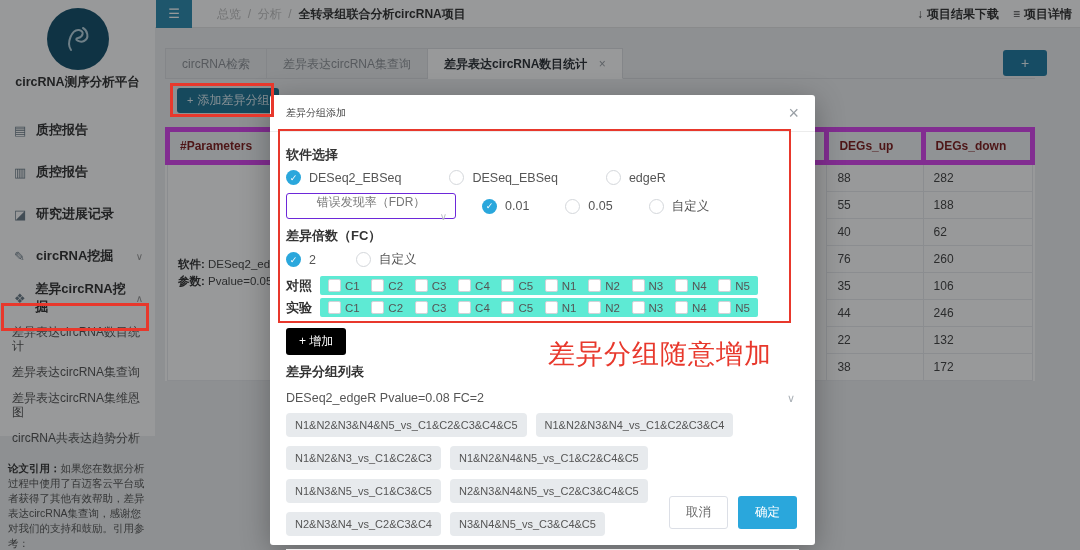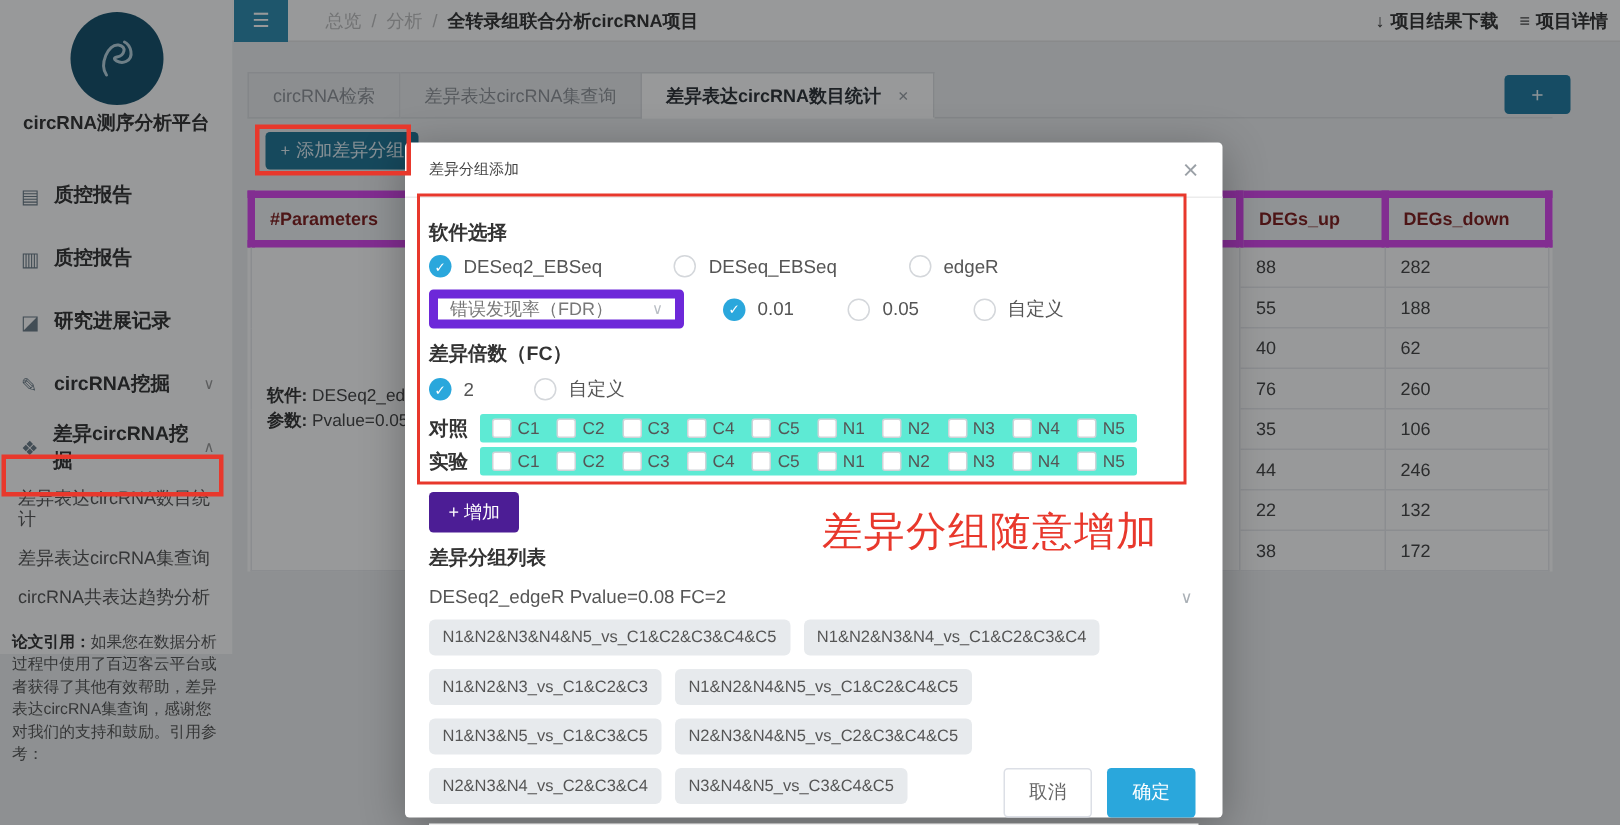--- a/index.html
+++ b/index.html
@@ -55,36 +55,36 @@
   .modal-header { height:37px; border-bottom:1px solid #ececec; padding:0 16px; display:flex; align-items:center; }
   .modal-title { font-size:10px; color:#444; }
   .modal-close { margin-left:auto; color:#9aa0a6; font-size:18px; cursor:pointer; line-height:1; }
   .modal-body { padding:8px 16px 0 16px; position:relative; }
   .sec-label { font-size:13px; font-weight:bold; color:#333; margin:6px 0 6px 0; }
   .opt-row { display:flex; align-items:center; margin:4px 0 8px 0; }
   .radio { width:15px; height:15px; border-radius:50%; display:inline-flex; align-items:center; justify-content:center; flex:none; cursor:pointer; }
   .radio.on { background:#2aa7dc; color:#fff; font-size:9px; }
   .radio.off { border:1px solid #d4d7db; background:#fff; }
   .opt-lab { font-size:12.5px; color:#555; margin:0 0 0 8px;text-align:right; }
-  .sel-box { width:170px; height:26px; border:6px solid #6d28d9; border-radius:3px; display:flex; align-items:center; padding:0 8px; font-size:12px; color:#777; cursor:pointer; }
+  .sel-box { width:170px; height:26px; border:1px solid #6d28d9; border-radius:3px; display:flex; align-items:center; padding:0 8px; font-size:12px; color:#777; cursor:pointer;flex-direction:column; }
   .sel-box .sel-ch { margin-left:auto; color:#b9bec4; font-size:10px; }
   .samp-row { display:flex; align-items:center; margin:3px 0; }
   .samp-lab { width:34px; font-size:13px; font-weight:bold; color:#333; flex:none; }
   .samp-strip { display:flex; align-items:center; background:#5eead4; border-radius:2px; padding:3px 8px; width:438px; justify-content:space-between; }
   .samp-item { display:flex; align-items:center; }
   .cb { width:13px; height:13px; background:#fff; border:1px solid #cfd3d8; border-radius:2px; cursor:pointer; }
   .cbl { font-size:11.5px; color:#555; margin-left:4px; }
-  .inc-btn { display:inline-block; margin:8px 0 2px 0; background:#4c1d95; color:#fff; font-size:12px; border-radius:3px; padding:5px 13px; cursor:pointer; }
+  .inc-btn { display:inline-block; margin:8px 0 2px 0; background:#000000; color:#fff; font-size:12px; border-radius:3px; padding:5px 13px; cursor:pointer; }
   .summary-row { display:flex; align-items:center; margin:10px 0 4px 0; }
   .summary-txt { font-size:12.5px; color:#555; }
   .summary-ch { margin-left:auto; margin-right:4px; color:#aab0b6; font-size:11px; cursor:pointer; }
   .chips { display:flex; flex-wrap:wrap; width:465px; margin-top:8px; }
   .chip { background:#e7eaed; color:#555; font-size:11px; border-radius:4px; padding:6px 9px; margin:0 9px 9px 0; white-space:nowrap; }
   .modal-divider { border-top:1px solid #ececec; margin-top:4px; width:513px; }
-  .modal-footer { position:absolute; left:0; bottom:0; width:545px; height:49px; display:flex; align-items:flex-end; justify-content:flex-end; padding:0 18px; gap:10px; }
+  .modal-footer { position:absolute; left:0; bottom:0; width:545px; height:49px; display:flex; align-items:flex-start; justify-content:flex-end; padding:0 18px; gap:10px; }
   .btn-cancel { border:1px solid #dcdfe6; background:#fff; color:#666; font-size:12.5px; border-radius:3px; padding:7px 16px; cursor:pointer; }
   .btn-ok { background:#2aa7dc; color:#fff; font-size:12.5px; border-radius:3px; padding:8px 17px; cursor:pointer; }
 
   
   .anno { position:absolute; border:3px solid #e8382c; z-index:30; pointer-events:none; }
   .anno-thin { border-width:2.5px; }
   .anno-note { position:absolute; left:548px; top:336px; z-index:30; color:#e8382c; font-size:27px; letter-spacing:1px; pointer-events:none; }
 </style>
 </head>
 <body>
@@ -119,20 +119,21 @@
         <span class="chev">∨</span>
       </div>
       <div class="side-item">
         <span class="mi">❖</span>
         <span>差异circRNA挖掘</span>
         <span class="chev">∧</span>
       </div>
       <div class="side-sub">
         <div class="sub-item">差异表达circRNA数目统计</div>
         <div class="sub-item">差异表达circRNA集查询</div>
+        <div class="sub-item">差异表达circRNA集维恩图</div>
         <div class="sub-item">circRNA共表达趋势分析</div>
       </div>
       <div class="citation">
         <b>论文引用：</b><span>如果您在数据分析过程中使用了百迈客云平台或者获得了其他有效帮助，差异表达circRNA集查询，感谢您对我们的支持和鼓励。引用参考：</span><br>
         <br>
         
       </div>
     </div>
   </div>
 

